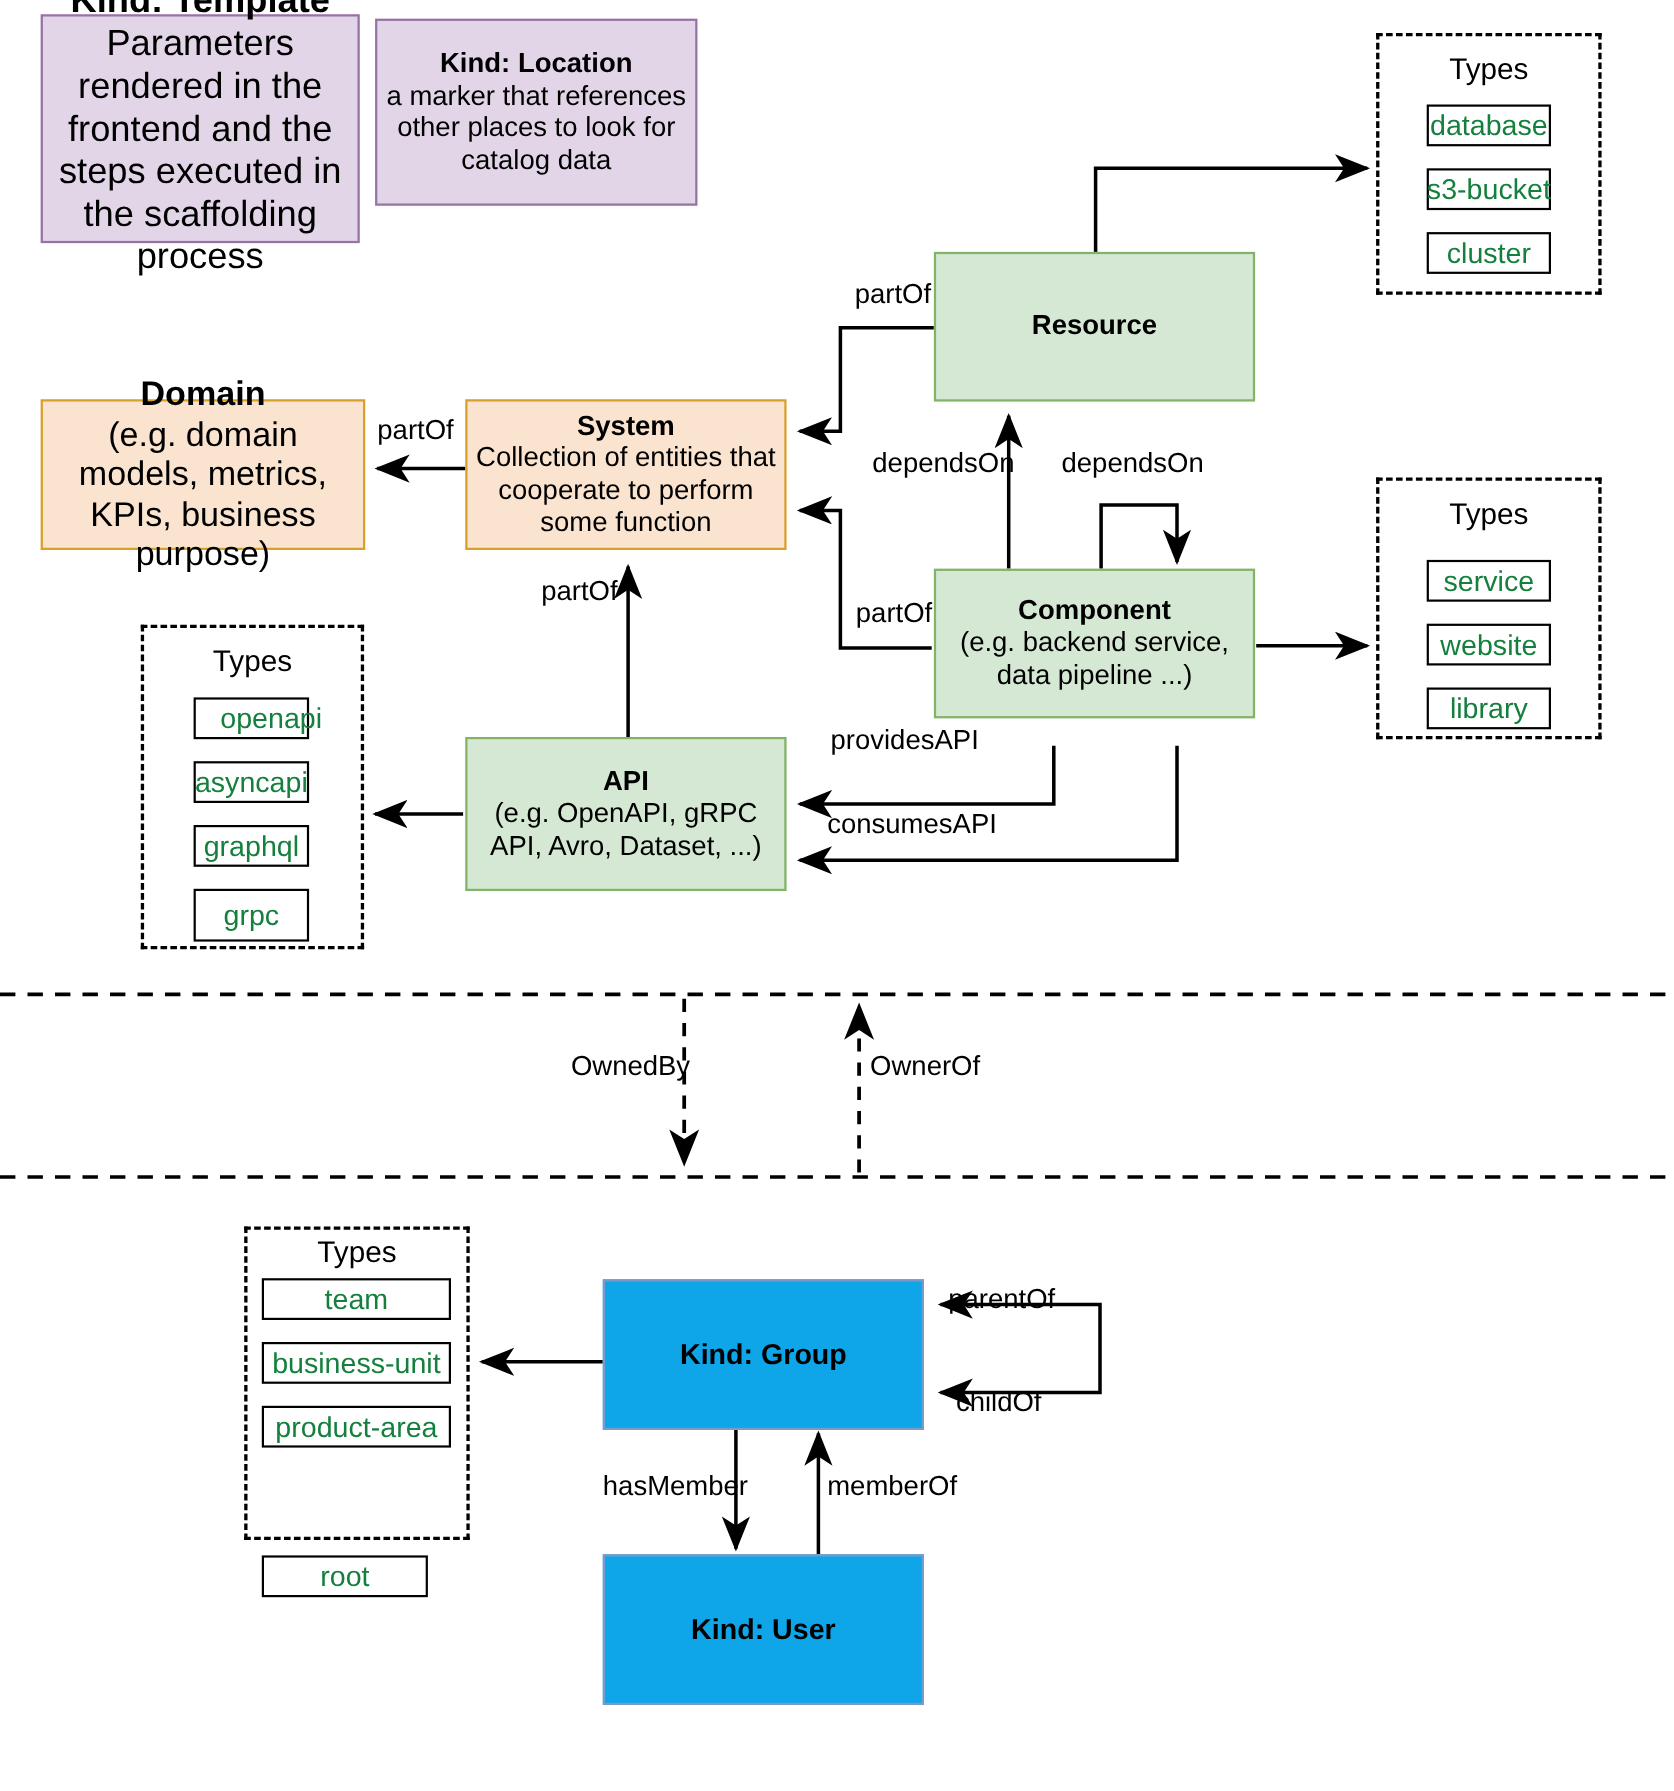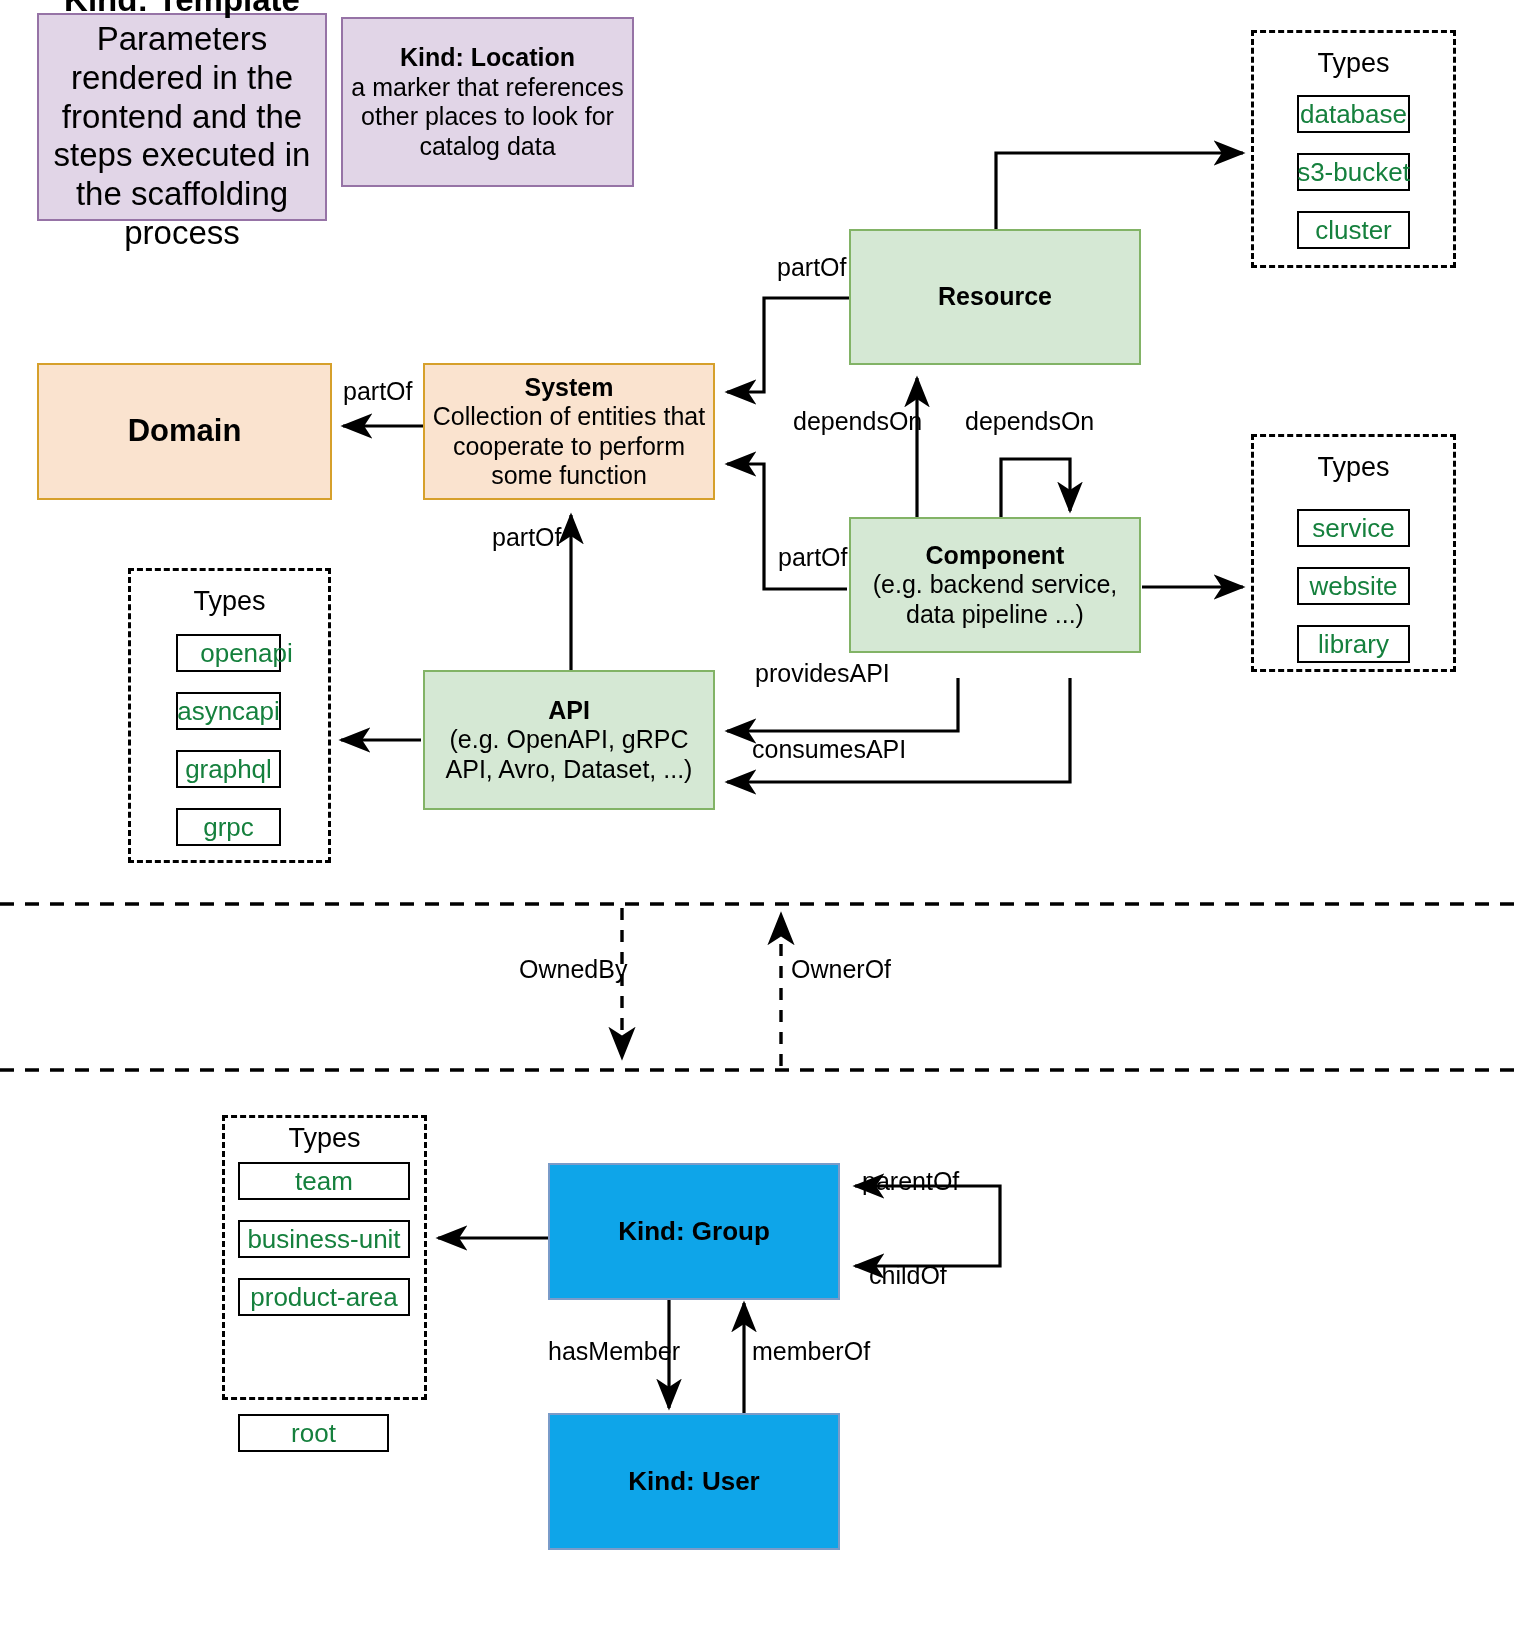--- a/index.html
+++ b/index.html
@@ -192,20 +192,21 @@
   <div class="sub">Parameters rendered in the frontend and the steps executed in  the scaffolding process</div>
 </div>
 
 <div class="node purple" style="left:341px; top:17px; width:293px; height:170px; font-size:25px;">
   <div class="title">Kind: Location</div>
   <div class="sub">a marker that references other places to look for catalog data</div>
 </div>
 
 <div class="node orange" style="left:37px; top:363px; width:295px; height:137px; font-size:31px;">
   <div class="title">Domain</div>
+  <div class="sub">(e.g.  domain models, metrics, KPIs, business purpose)</div>
 </div>
 
 <div class="node orange" style="left:423px; top:363px; width:292px; height:137px; font-size:25px;">
   <div class="title">System</div>
   <div class="sub">Collection of entities that cooperate to perform some function</div>
 </div>
 
 <div class="node green" style="left:849px; top:229px; width:292px; height:136px; font-size:25px;">
   <div class="title">Resource</div>
 </div>
@@ -238,21 +239,21 @@
 <div class="types-caption" style="left:1251px; top:452px; width:205px;">Types</div>
 <div class="type-chip" style="left:1297px; top:509px; width:113px; height:38px;">service</div>
 <div class="type-chip" style="left:1297px; top:567px; width:113px; height:38px;">website</div>
 <div class="type-chip" style="left:1297px; top:625px; width:113px; height:38px;">library</div>
 
 <div class="types-box" style="left:128px; top:568px; width:203px; height:295px;"></div>
 <div class="types-caption" style="left:128px; top:586px; width:203px;">Types</div>
 <div class="type-chip" style="left:176px; top:634px; width:105px; height:38px;padding-left:36px;">openapi</div>
 <div class="type-chip" style="left:176px; top:692px; width:105px; height:38px;">asyncapi</div>
 <div class="type-chip" style="left:176px; top:750px; width:105px; height:38px;">graphql</div>
-<div class="type-chip" style="left:176px; top:808px; width:105px; height:38px;">grpc</div>
+<div class="type-chip" style="left:176px; top:808px; width:105px; height:48px;">grpc</div>
 
 <div class="types-box" style="left:222px; top:1115px; width:205px; height:285px;"></div>
 <div class="types-caption" style="left:222px; top:1123px; width:205px;">Types</div>
 <div class="type-chip" style="left:238px; top:1162px; width:172px; height:38px;">team</div>
 <div class="type-chip" style="left:238px; top:1220px; width:172px; height:38px;">business-unit</div>
 <div class="type-chip" style="left:238px; top:1278px; width:172px; height:38px;">product-area</div>
 <div class="type-chip" style="left:238px; top:1370px; width:151px; height:38px;margin-top:44px;">root</div>
 
 <div class="elabel" style="left:777px; top:253px;">partOf</div>
 

